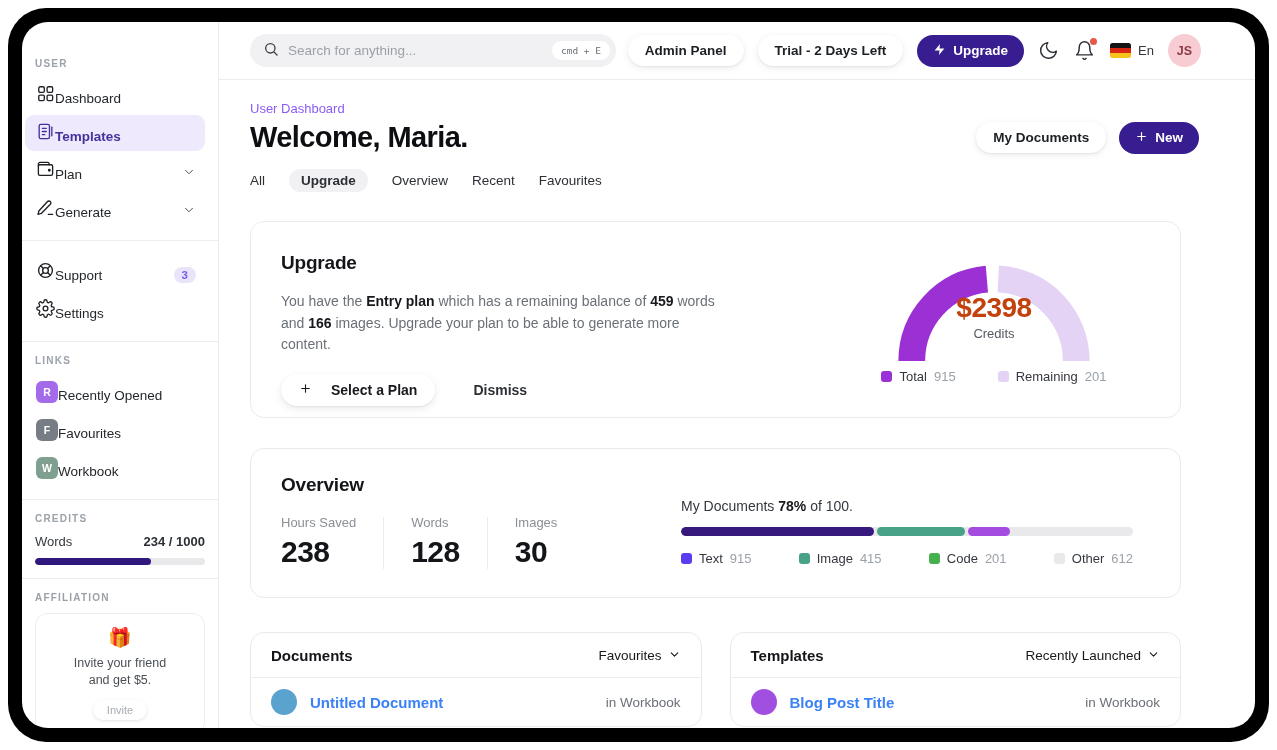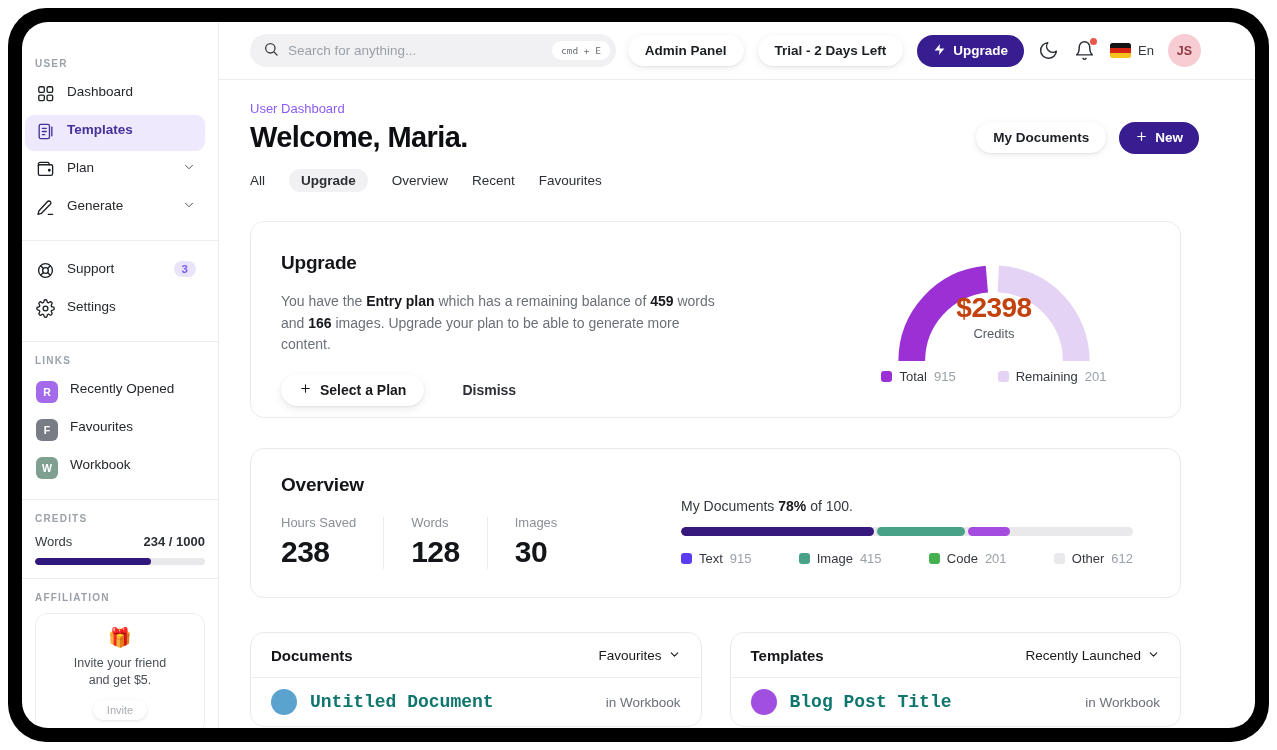--- a/index.html
+++ b/index.html
@@ -5,21 +5,21 @@
   * { margin:0; padding:0; box-sizing:border-box; }
   html,body { width:1277px; height:750px; background:#fff; overflow:hidden;
     font-family:"Liberation Sans","DejaVu Sans",sans-serif; -webkit-font-smoothing:antialiased; }
   .frame { position:absolute; inset:8px; background:#000; border-radius:38px; }
   .app { position:absolute; left:22px; top:22px; width:1233px; height:706px;
     background:#fff; border-radius:26px; overflow:hidden; display:flex; }
 
   
   .sidebar { width:197px; border-right:1px solid #ececef; padding-top:36px; flex-shrink:0; }
   .side-label { font-size:10px; font-weight:700; letter-spacing:1.2px; color:#9ba1a9; margin:0 13px 8px; }
-  .side-item { display:flex; align-items:flex-start; gap:12px; margin:2px 13px 2px 3px;
+  .side-item { display:flex; align-items:flex-end; margin:2px 13px 2px 3px;
     padding:7px 9px 7px 11px; border-radius:9px; font-size:13.5px; color:#24272c; cursor:pointer; }
   .side-item svg { width:19px; height:19px; stroke:#1d2025; stroke-width:1.7; fill:none;
     stroke-linecap:round; stroke-linejoin:round; flex-shrink:0; }
   .side-item.active { background:#eee9fc; color:#46319b; font-weight:600; }
   .side-item.active svg { stroke:#46319b; }
   .side-item .grow { flex:1; }
   .side-item .chev { width:14px; height:14px; stroke:#4b4f55; }
   .badge { background:#e9e4fa; color:#7a5cf0; font-size:11.5px; font-weight:600;
     border-radius:99px; padding:2px 8px; }
   .side-div { border-top:1px solid #ededf0; margin:13px 0; }
@@ -76,21 +76,21 @@
 
   .cards { padding:0 74px 0 31px; }
   .card { border:1px solid #eaeaec; border-radius:14px; background:#fff; }
   .upgrade-card { margin-top:29px; height:197px; display:flex; padding:30px; }
   .card-title { font-size:19px; font-weight:700; color:#131519; letter-spacing:-.2px; }
   .up-body { font-size:14px; color:#6b7077; line-height:1.55; margin-top:17px; width:448px; }
   .up-body b { color:#17181c; font-weight:700; }
   .up-actions { display:flex; align-items:center; gap:38px; margin-top:18px; }
   .select-plan { background:#fff; border-radius:99px; padding:8px 18px; font-size:14px; font-weight:600;
     color:#17191d; box-shadow:0 1px 2px rgba(20,20,43,.08),0 3px 9px rgba(20,20,43,.08);
-    display:flex; align-items:center; gap:8px; cursor:pointer; }
+    display:flex; align-items:center; gap:19px; cursor:pointer; }
   .select-plan svg { width:13px; height:13px; stroke:#17191d; stroke-width:2; stroke-linecap:round; }
   .dismiss { font-size:14px; font-weight:600; color:#2c2f34; cursor:pointer; }
   .gauge-wrap { margin-left:auto; margin-right:44px; width:224px; }
   .gauge-box { position:relative; width:218px; height:109px; margin:0 auto; }
   .gauge-center { position:absolute; left:0; right:0; top:40px; text-align:center; }
   .gauge-val { font-size:28px; font-weight:800; color:#c2410c; letter-spacing:-.5px; }
   .gauge-cap { font-size:13px; color:#555b63; margin-top:2px; }
   .legend { display:flex; justify-content:center; gap:42px; margin-top:8px; }
   .legend-item { display:flex; align-items:center; gap:7px; font-size:13px; }
   .legend-sq { width:11px; height:11px; border-radius:3px; flex-shrink:0; }
@@ -112,21 +112,21 @@
   .bottom-row { display:flex; gap:28px; margin-top:34px; }
   .list-card { flex:1; overflow:hidden; }
   .list-head { display:flex; align-items:center; justify-content:space-between;
     padding:14px 20px 13px; border-bottom:1px solid #ececef; }
   .list-title { font-size:15px; font-weight:600; color:#131519; }
   .list-filter { display:flex; align-items:center; gap:6px; font-size:13.5px; color:#17191d; cursor:pointer; }
   .list-filter svg { width:13px; height:13px; stroke:#17191d; stroke-width:2; fill:none;
     stroke-linecap:round; stroke-linejoin:round; }
   .list-row { display:flex; align-items:center; gap:13px; padding:11px 20px; cursor:pointer; }
   .row-avatar { width:26px; height:26px; border-radius:50%; flex-shrink:0; }
-  .row-name { font-size:18px; font-weight:600; color:#0f766e;font-family:Liberation Mono, monospace; }
+  .row-name { font-size:15px; font-weight:600; color:#3b82f6; }
   .row-loc { margin-left:auto; font-size:13.5px; color:#6b7077; }
 </style>
 </head>
 <body>
 
 <div class="frame"></div>
 <div class="app">
 
   <aside class="sidebar">
     <div class="side-label">USER</div>

